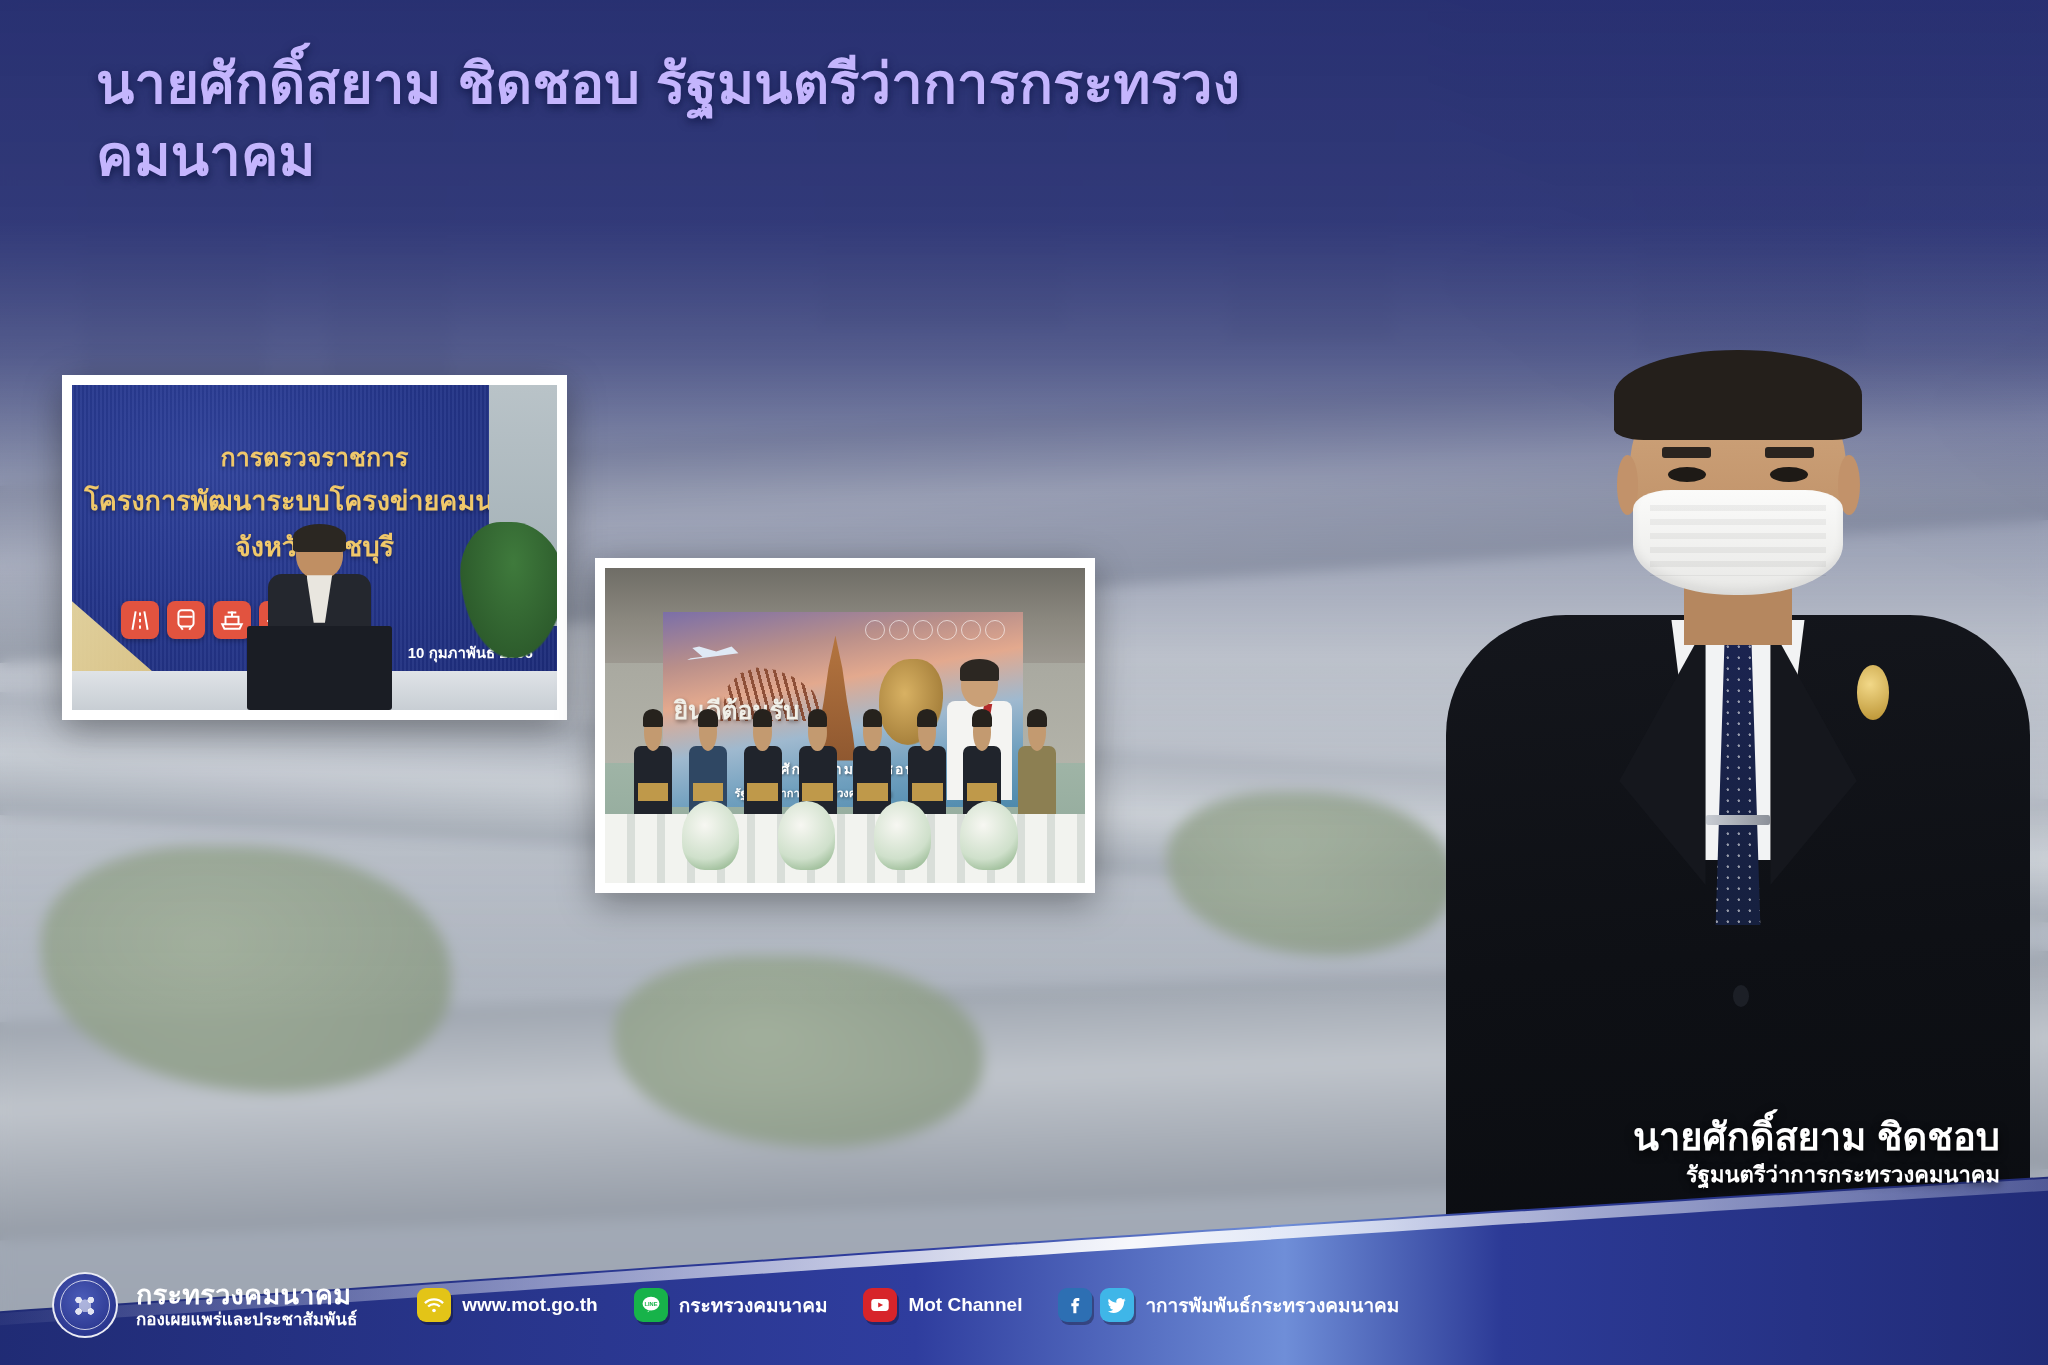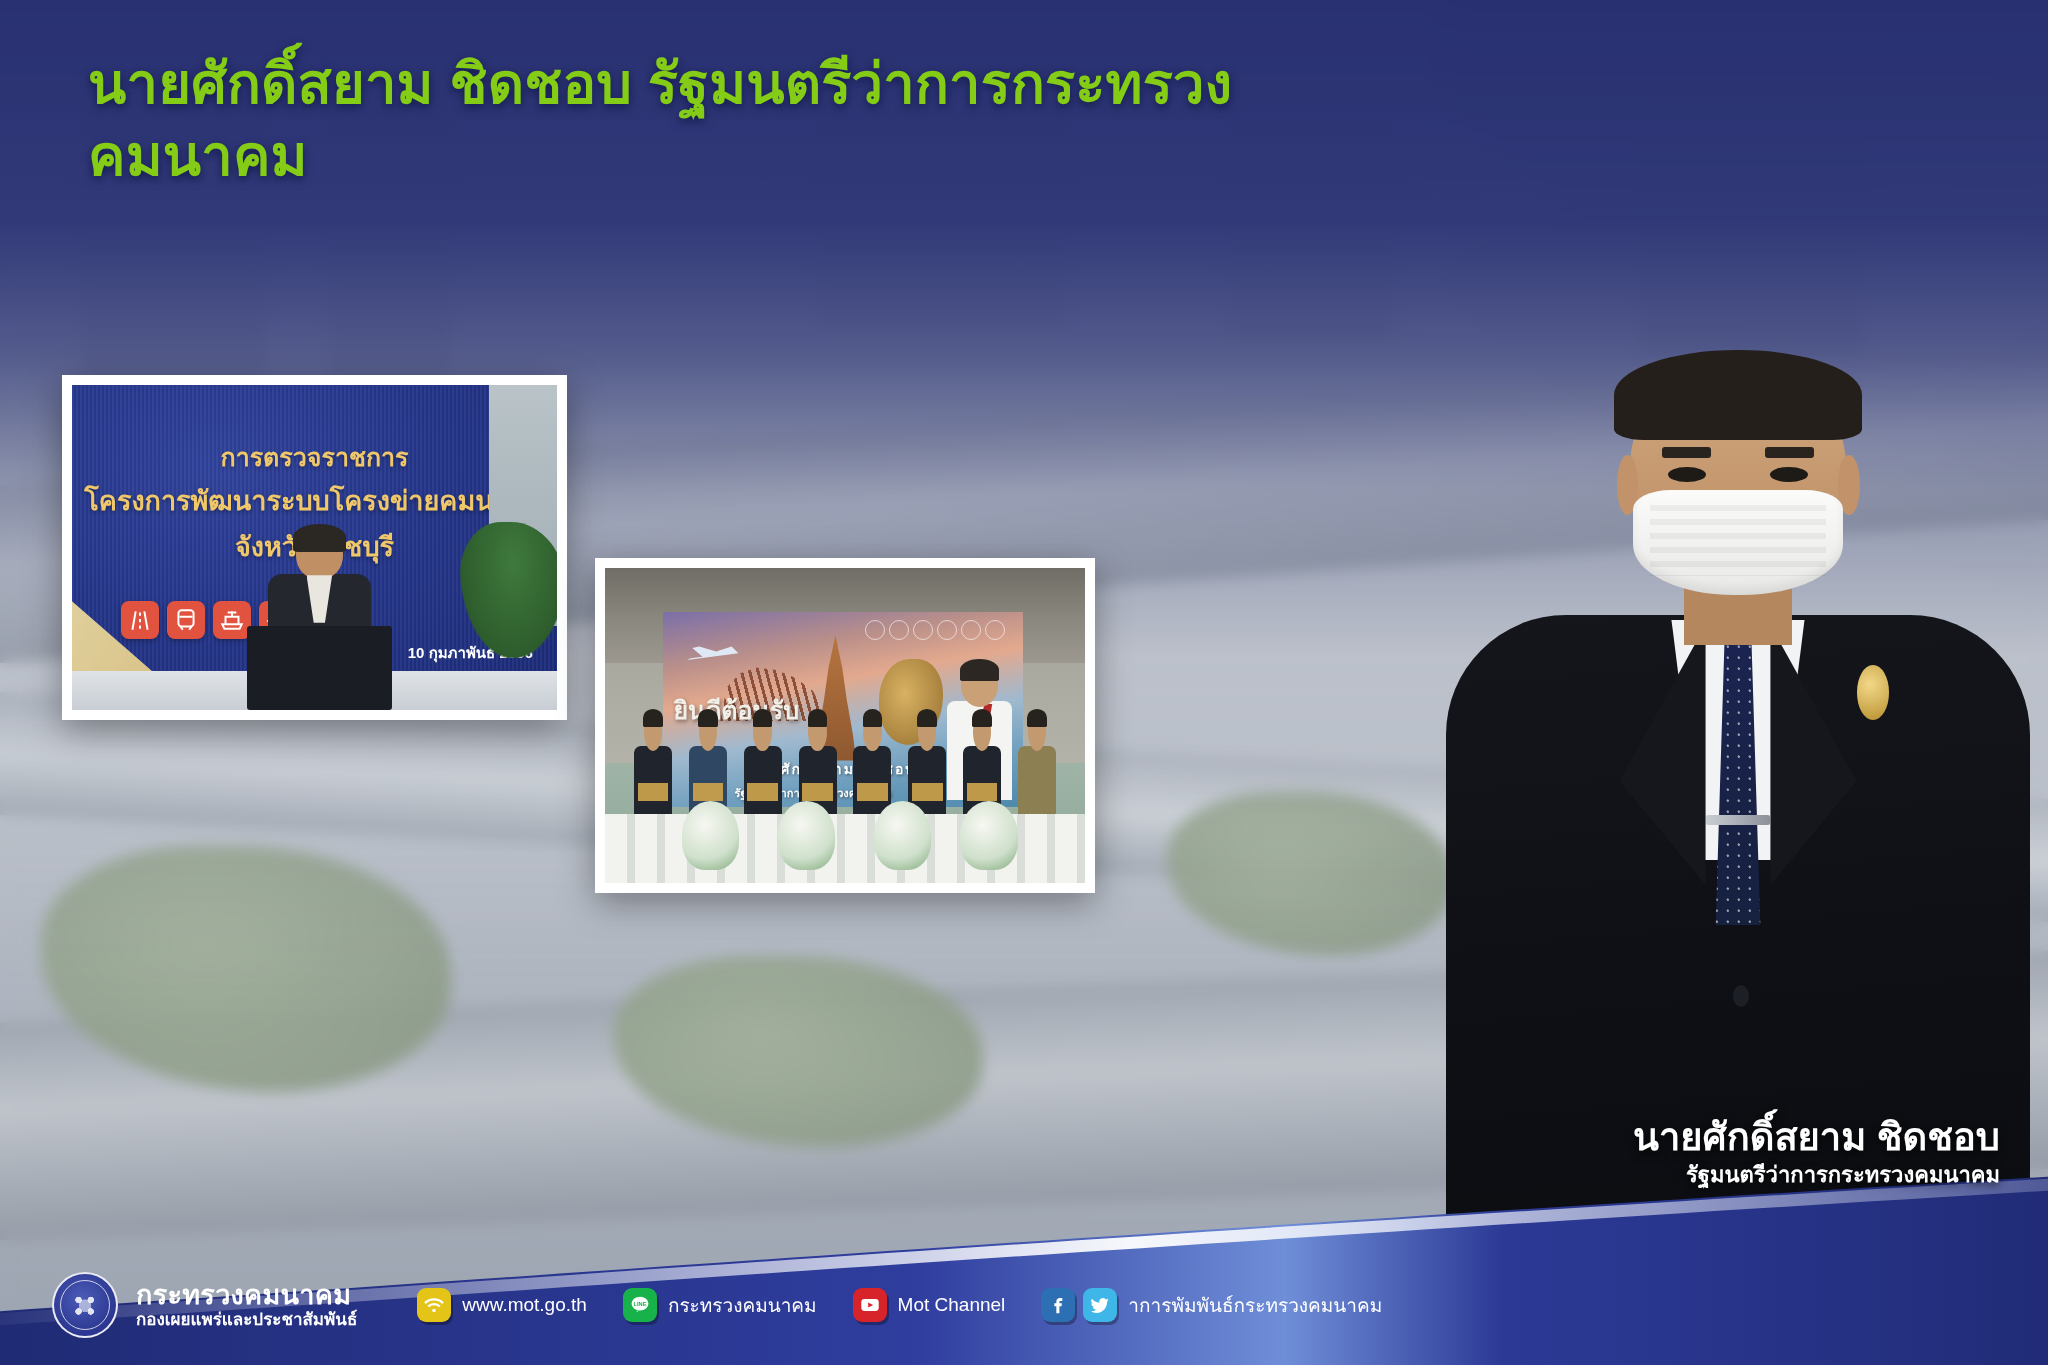--- a/index.html
+++ b/index.html
@@ -44,22 +44,22 @@
       rgba(34,42,110,.94) 0%,
       rgba(38,46,114,.90) 16%,
       rgba(52,60,122,.72) 26%,
       rgba(90,97,140,.42) 36%,
       rgba(140,146,170,.18) 48%,
       rgba(170,175,190,.06) 60%,
       rgba(200,203,212,.00) 74%);
   }
 
   
-  .headline{position:absolute;left:88px;top:48px;width:1330px;z-index:40;
-    color:#84cc16;text-shadow:0 3px 10px rgba(10,16,60,.75);}
+  .headline{position:absolute;left:96px;top:48px;width:1330px;z-index:40;
+    color:#c4b5fd;text-shadow:0 3px 10px rgba(10,16,60,.75);}
   .headline .l1{font-size:56px;font-weight:700;line-height:1.28;letter-spacing:.2px;}
   .headline .l2,.headline .l3{font-size:50px;font-weight:700;line-height:1.30;letter-spacing:.2px;}
 
   
   .photo-card{position:absolute;background:#fff;box-shadow:0 10px 34px rgba(0,0,0,.36);z-index:30;margin-left:12px;}
   .photo-card .inner{position:absolute;inset:10px;overflow:hidden;background:#1c2f72;}
 
   
   #photo1{left:50px;top:375px;width:505px;height:345px;}
   .led{position:absolute;inset:0;
@@ -208,21 +208,21 @@
       radial-gradient(circle at 32% 68%,rgba(255,255,255,.85) 0 3px,transparent 3.5px),
       radial-gradient(circle at 66% 68%,rgba(255,255,255,.85) 0 3px,transparent 3.5px),
       radial-gradient(circle at 50% 52%,rgba(255,255,255,.55) 0 6px,transparent 6.5px);}
   .brand-txt .b1t{color:#fff;font-size:27px;font-weight:700;line-height:1.12;letter-spacing:.3px;}
   .brand-txt .b2t{color:#fff;font-size:17px;font-weight:600;line-height:1.2;}
   .socials{display:flex;align-items:center;gap:14px;margin-left:60px;}
   .sitem{display:flex;align-items:center;gap:11px;margin-right:22px;}
   .sicon{width:34px;height:34px;border-radius:9px;display:flex;align-items:center;
     justify-content:center;flex:none;box-shadow:2px 3px 0 rgba(0,0,0,.30);}
   .sicon svg{width:22px;height:22px;}
-  .slabel{color:#fff;font-size:19px;font-weight:400;white-space:nowrap;}
+  .slabel{color:#fff;font-size:19px;font-weight:700;white-space:nowrap;}
   .fbtw{display:flex;gap:8px;}
 </style>
 </head>
 <body>
 
 <div class="stage">
 
   <div class="bg-photo">
     <div class="bg-base">
       <div class="bldg b1"></div>

